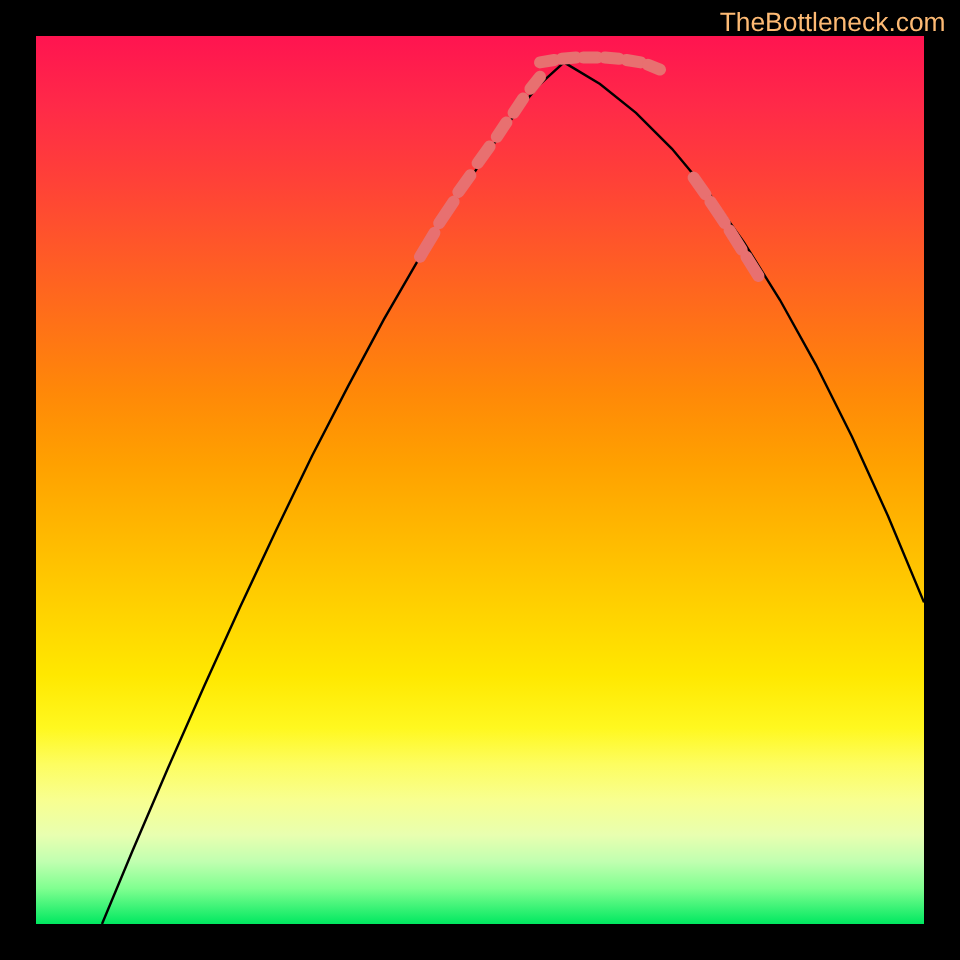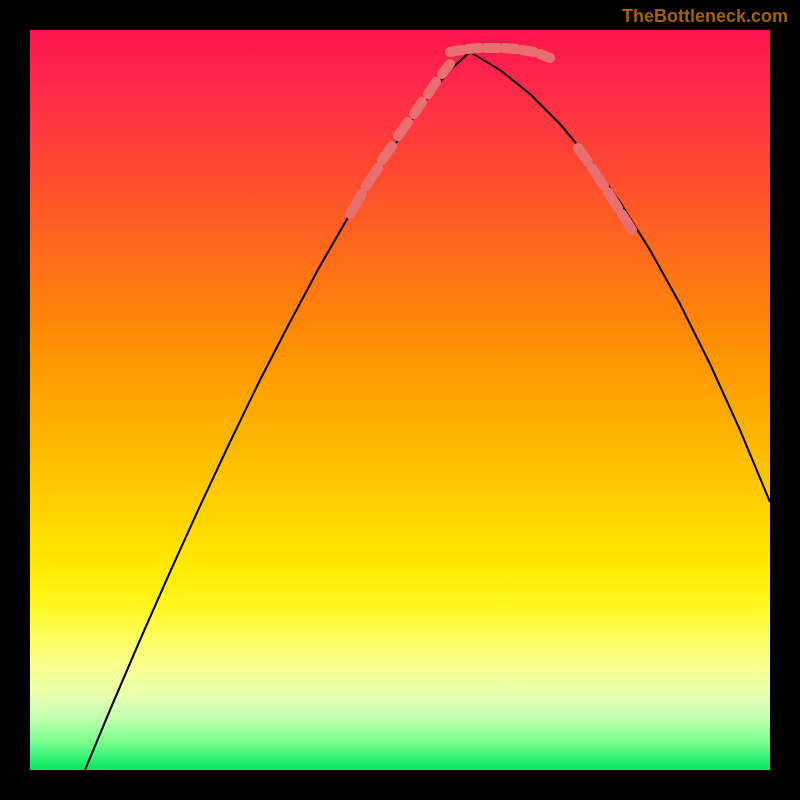--- a/index.html
+++ b/index.html
@@ -1,17 +1,17 @@
 <!DOCTYPE html>
 <html><head>
 <meta charset="utf-8">
 <style>
 *{margin:0;padding:0;box-sizing:border-box}
 body{background:#000;width:800px;height:800px;position:relative;font-family:Arial,sans-serif}
-.watermark{position:absolute;top:6px;right:12px;color:#a16207;font-size:18px;font-weight:700;z-index:10}
+.watermark{position:absolute;top:6px;right:12px;color:#fdba74;font-size:22px;font-weight:400;z-index:10}
 .chart-area{position:absolute;top:30px;left:30px;width:740px;height:740px;overflow:hidden}
 .gradient-bg{position:absolute;inset:0;background:linear-gradient(to bottom,
  #ff1450 0%,
  #ff2a48 8%,
  #ff4038 16%,
  #ff5828 24%,
  #ff7018 32%,
  #ff8808 40%,
  #ffa000 48%,
  #ffb800 56%,

